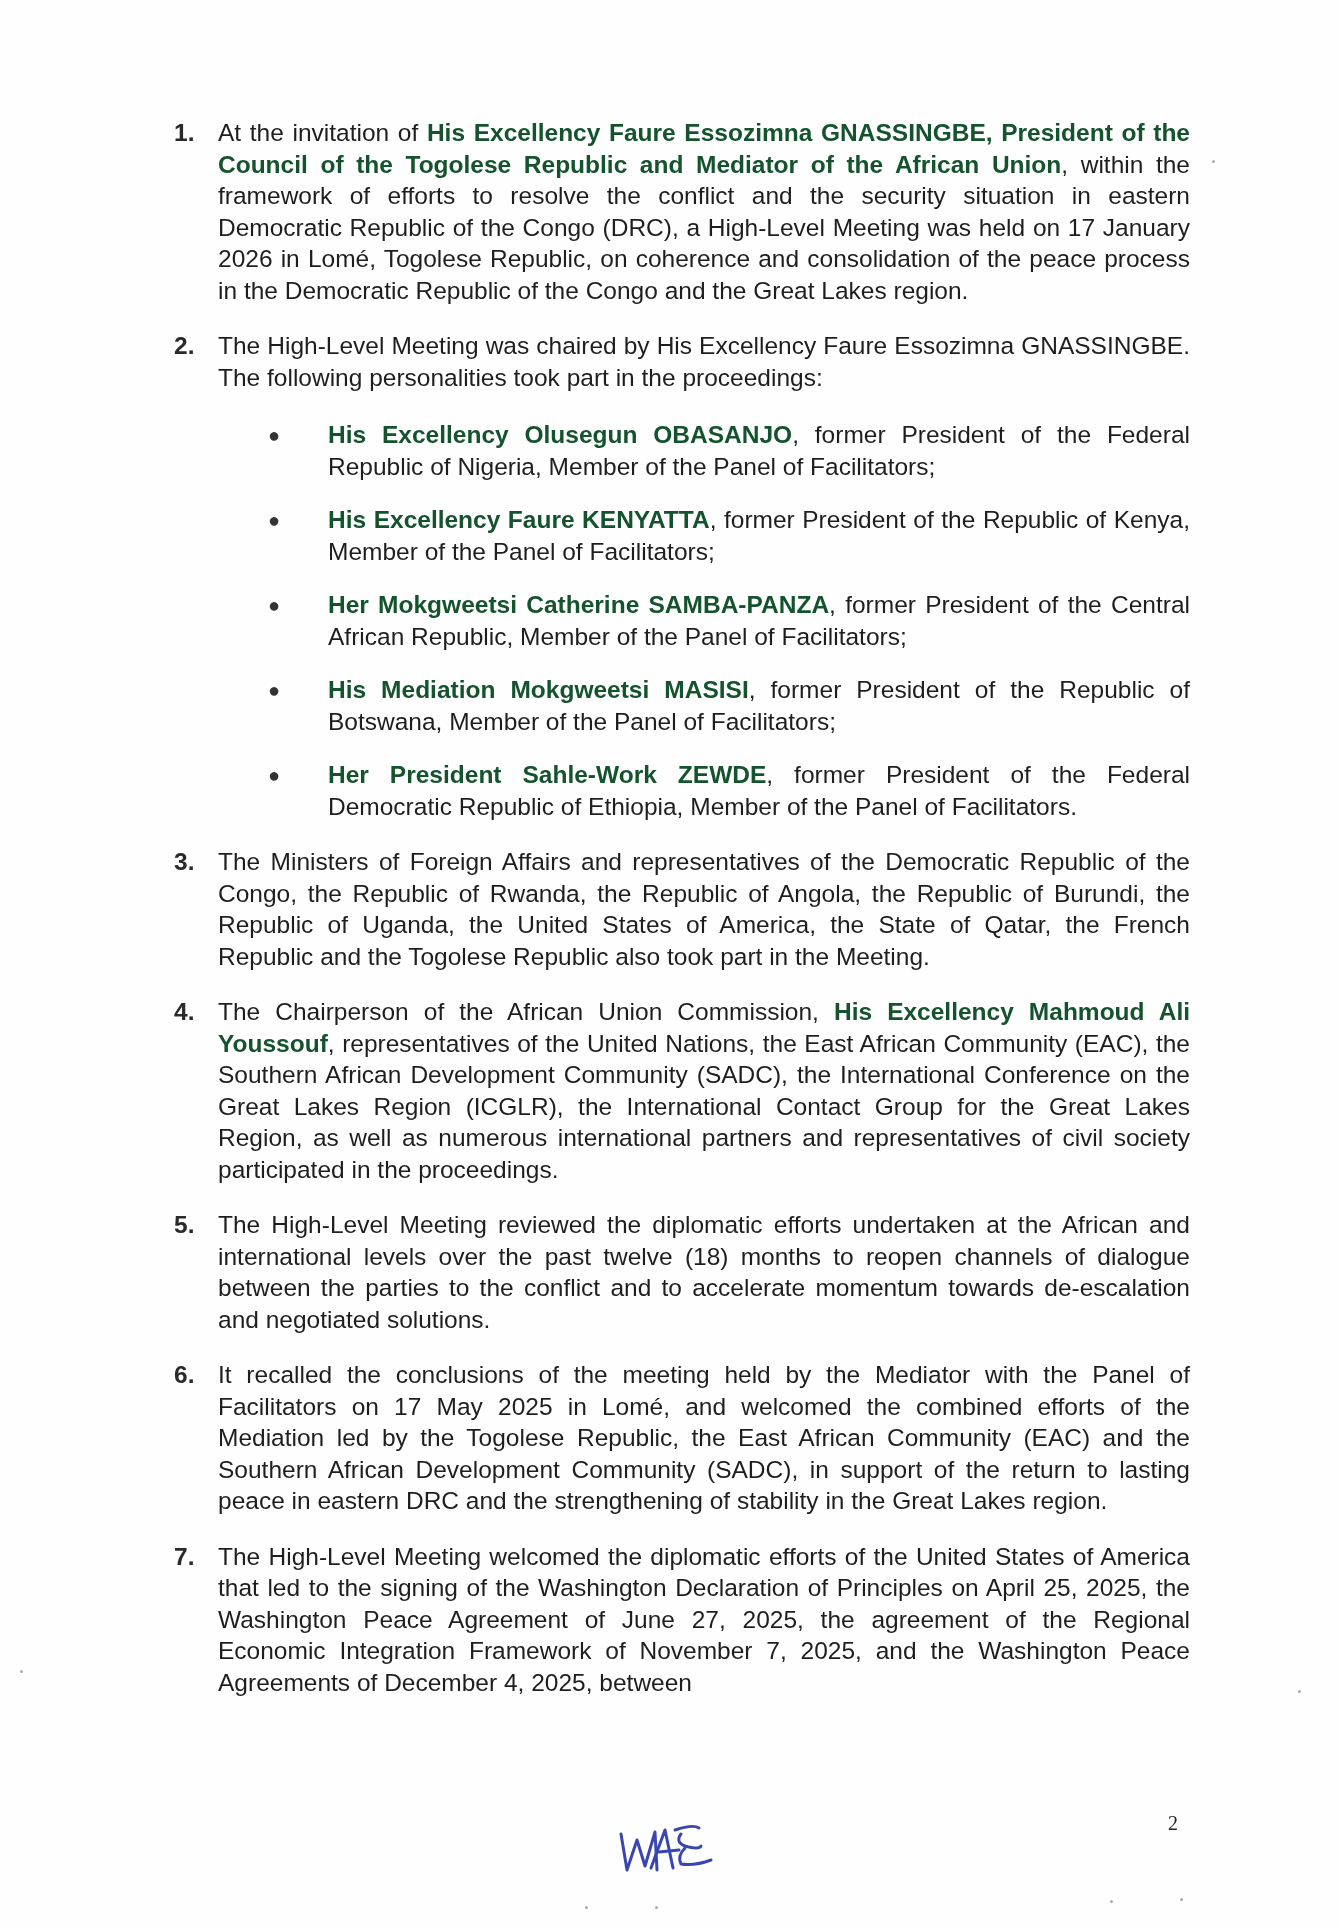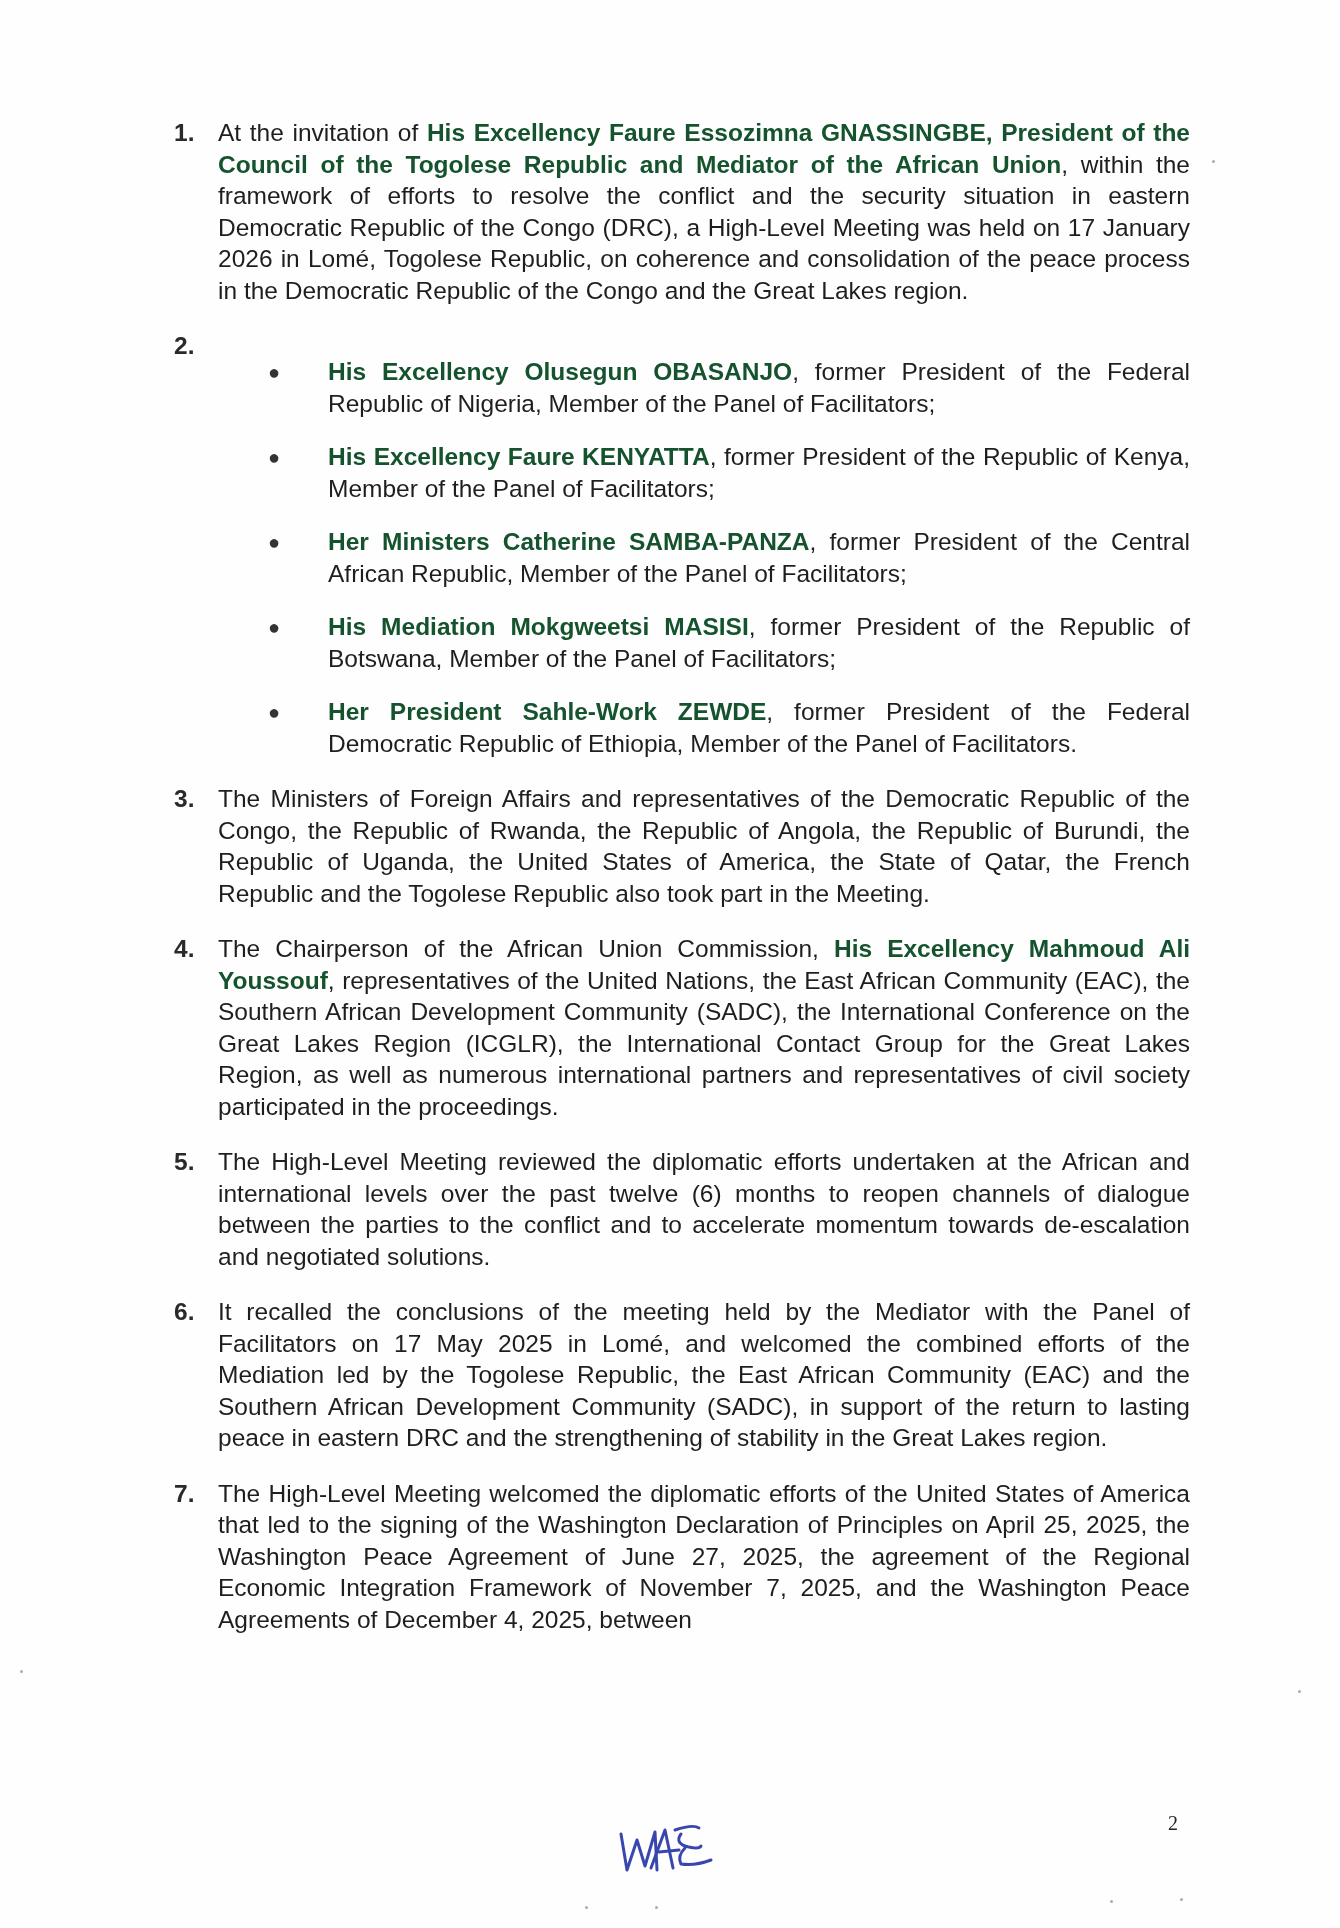--- a/index.html
+++ b/index.html
@@ -96,32 +96,33 @@
   <div class="body-text">
 
     <div class="para">
       <span class="num">1.</span>
       <span class="text"><span>At the invitation of </span><b>His Excellency Faure Essozimna GNASSINGBE, President of the Council of the Togolese Republic and Mediator of the African Union</b><span>, within the framework of efforts to resolve the conflict and the security situation in eastern Democratic Republic of the Congo (DRC), a High-Level Meeting was held on 17 January 2026 in Lomé, Togolese Republic, on coherence and consolidation of the peace process in the Democratic Republic of the Congo and the Great Lakes region.</span></span>
     </div>
 
     <div class="para">
       <span class="num">2.</span>
       <div class="text">
+        <span>The High-Level Meeting was chaired by His Excellency Faure Essozimna GNASSINGBE. The following personalities took part in the proceedings:</span>
         <ul class="bullets">
           <li>
             <span class="dot">●</span>
             <span class="btext"><b>His Excellency Olusegun OBASANJO</b><span>, former President of the Federal Republic of Nigeria, Member of the Panel of Facilitators;</span></span>
           </li>
           <li>
             <span class="dot">●</span>
             <span class="btext"><b>His Excellency Faure KENYATTA</b><span>, former President of the Republic of Kenya, Member of the Panel of Facilitators;</span></span>
           </li>
           <li>
             <span class="dot">●</span>
-            <span class="btext"><b>Her Ministers Catherine SAMBA-PANZA</b><span>, former President of the Central African Republic, Member of the Panel of Facilitators;</span></span>
+            <span class="btext"><b>Her Mokgweetsi Catherine SAMBA-PANZA</b><span>, former President of the Central African Republic, Member of the Panel of Facilitators;</span></span>
           </li>
           <li>
             <span class="dot">●</span>
             <span class="btext"><b>His Mediation Mokgweetsi MASISI</b><span>, former President of the Republic of Botswana, Member of the Panel of Facilitators;</span></span>
           </li>
           <li>
             <span class="dot">●</span>
             <span class="btext"><b>Her President Sahle-Work ZEWDE</b><span>, former President of the Federal Democratic Republic of Ethiopia, Member of the Panel of Facilitators.</span></span>
           </li>
         </ul>
@@ -133,21 +134,21 @@
       <span class="text"><span>The Ministers of Foreign Affairs and representatives of the Democratic Republic of the Congo, the Republic of Rwanda, the Republic of Angola, the Republic of Burundi, the Republic of Uganda, the United States of America, the State of Qatar, the French Republic and the Togolese Republic also took part in the Meeting.</span></span>
     </div>
 
     <div class="para">
       <span class="num">4.</span>
       <span class="text"><span>The Chairperson of the African Union Commission, </span><b>His Excellency Mahmoud Ali Youssouf</b><span>, representatives of the United Nations, the East African Community (EAC), the Southern African Development Community (SADC), the International Conference on the Great Lakes Region (ICGLR), the International Contact Group for the Great Lakes Region, as well as numerous international partners and representatives of civil society participated in the proceedings.</span></span>
     </div>
 
     <div class="para">
       <span class="num">5.</span>
-      <span class="text"><span>The High-Level Meeting reviewed the diplomatic efforts undertaken at the African and international levels over the past twelve (6) months to reopen channels of dialogue between the parties to the conflict and to accelerate momentum towards de-escalation and negotiated solutions.</span></span>
+      <span class="text"><span>The High-Level Meeting reviewed the diplomatic efforts undertaken at the African and international levels over the past twelve (18) months to reopen channels of dialogue between the parties to the conflict and to accelerate momentum towards de-escalation and negotiated solutions.</span></span>
     </div>
 
     <div class="para">
       <span class="num">6.</span>
       <span class="text"><span>It recalled the conclusions of the meeting held by the Mediator with the Panel of Facilitators on 17 May 2025 in Lomé, and welcomed the combined efforts of the Mediation led by the Togolese Republic, the East African Community (EAC) and the Southern African Development Community (SADC), in support of the return to lasting peace in eastern DRC and the strengthening of stability in the Great Lakes region.</span></span>
     </div>
 
     <div class="para">
       <span class="num">7.</span>
       <span class="text"><span>The High-Level Meeting welcomed the diplomatic efforts of the United States of America that led to the signing of the Washington Declaration of Principles on April 25, 2025, the Washington Peace Agreement of June 27, 2025, the agreement of the Regional Economic Integration Framework of November 7, 2025, and the Washington Peace Agreements of December 4, 2025, between</span></span>

